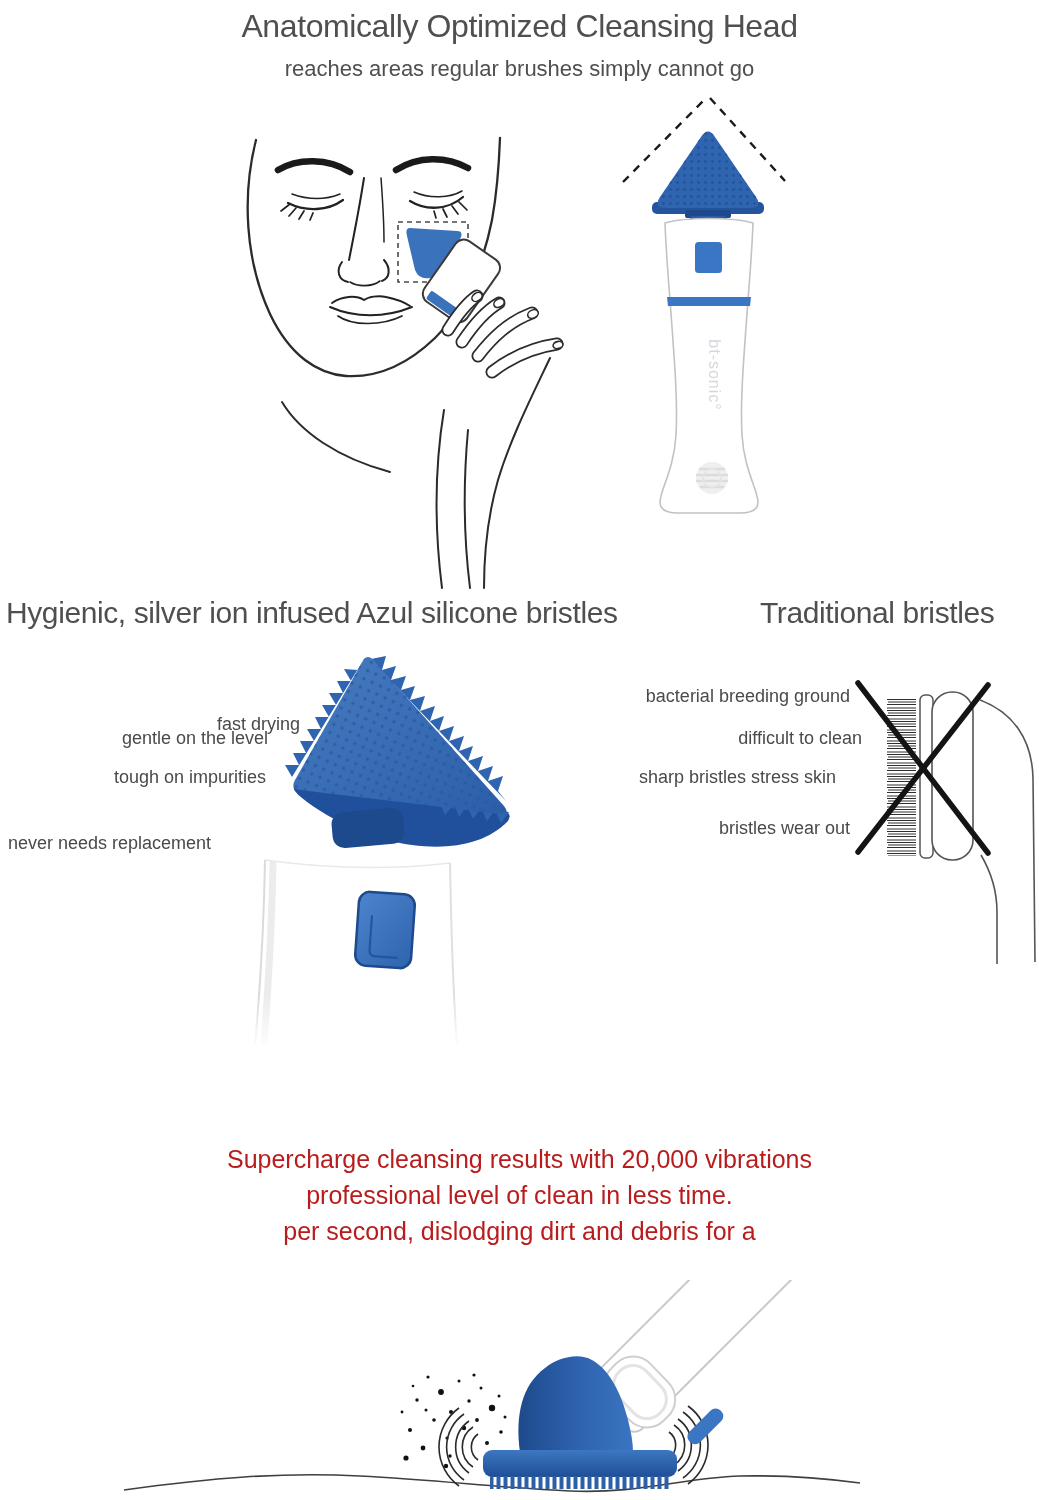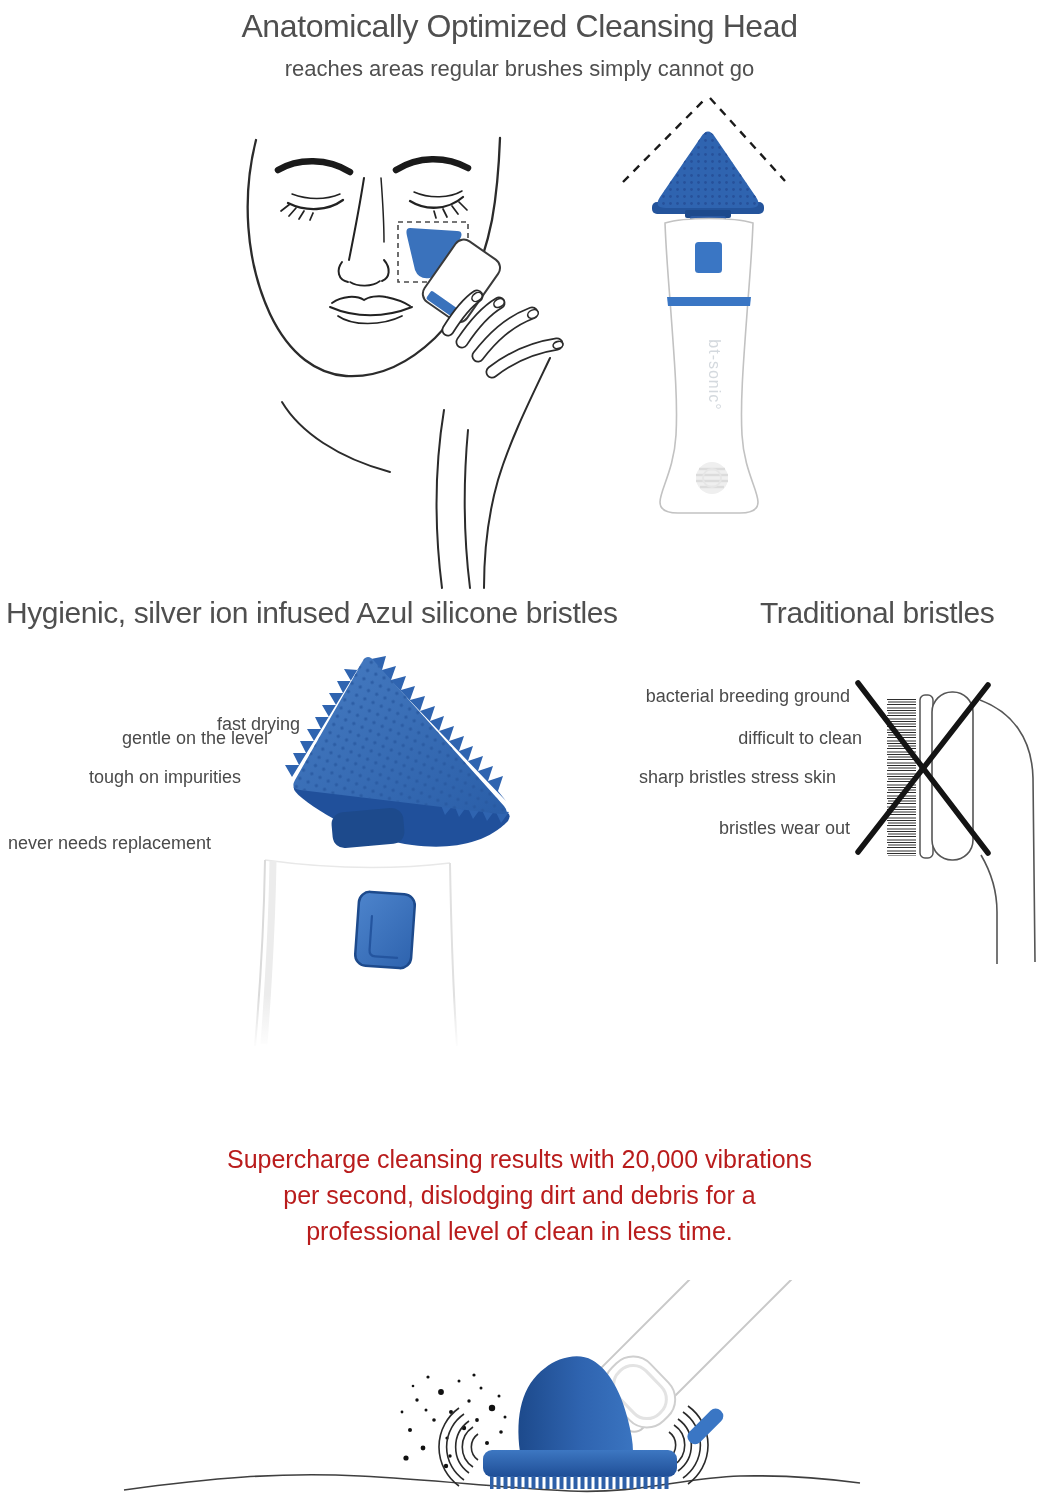--- a/index.html
+++ b/index.html
@@ -143,21 +143,21 @@
         <circle cx="122" cy="390" r="9" fill="none" stroke="#e6e6e6" stroke-width="2"></circle>
       </g>
     </g>
   </svg>
 
   <h2 class="abs sec-heading h-azul">Hygienic, silver ion infused Azul silicone bristles</h2>
   <h2 class="abs sec-heading h-trad">Traditional bristles</h2>
 
   <div class="abs pt pt-r" style="top:665px;right:739px;margin-top:48px;">fast drying</div>
   <div class="abs pt pt-r" style="top:727px;right:771px;">gentle on the level</div>
-  <div class="abs pt pt-r" style="top:766px;right:798px;">tough on impurities</div>
+  <div class="abs pt pt-r" style="top:766px;right:773px;">tough on impurities</div>
   <div class="abs pt pt-r" style="top:808px;right:828px;margin-top:24px;">never needs replacement</div>
 
   <div class="abs pt pt-r" style="top:685px;right:189px;">bacterial breeding ground</div>
   <div class="abs pt pt-r" style="top:727px;right:177px;text-align:center;">difficult to clean</div>
   <div class="abs pt pt-r" style="top:766px;right:203px;">sharp bristles stress skin</div>
   <div class="abs pt pt-r" style="top:808px;right:189px;margin-top:9px;">bristles wear out</div>
 
   <svg class="abs" style="left:240px;top:640px;" width="330" height="410" viewBox="0 0 330 410">
     <defs>
       <linearGradient id="azgrad" x1="0" y1="0" x2="1" y2="1">
@@ -225,22 +225,22 @@
       <path d="M 141 215 C 151 232, 157 252, 157 272 L 157 324" fill="none" stroke="#555" stroke-width="1.6"></path>
     </g>
     <g stroke="#141414" stroke-width="5.5" stroke-linecap="round">
       <line x1="18" y1="43" x2="148" y2="213"></line>
       <line x1="148" y1="45" x2="18" y2="212"></line>
     </g>
   </svg>
 
   <div class="abs vib-text">
     <span>Supercharge cleansing results with 20,000 vibrations</span>
+    <span>professional level of clean in less time.</span>
     <span>per second, dislodging dirt and debris for a</span>
-    <span>professional level of clean in less time.</span>
   </div>
 
   <svg class="abs" style="left:110px;top:1280px;" width="800" height="220" viewBox="0 0 800 220">
     <defs>
       <linearGradient id="armgrad" x1="0" y1="0" x2="1" y2="0">
         <stop offset="0" stop-color="#1d4a8c"></stop>
           <stop offset="0.55" stop-color="#2f64b0"></stop>
           <stop offset="1" stop-color="#3a74c0"></stop>
       </linearGradient>
       <linearGradient id="basegrad" x1="0" y1="0" x2="0" y2="1">

